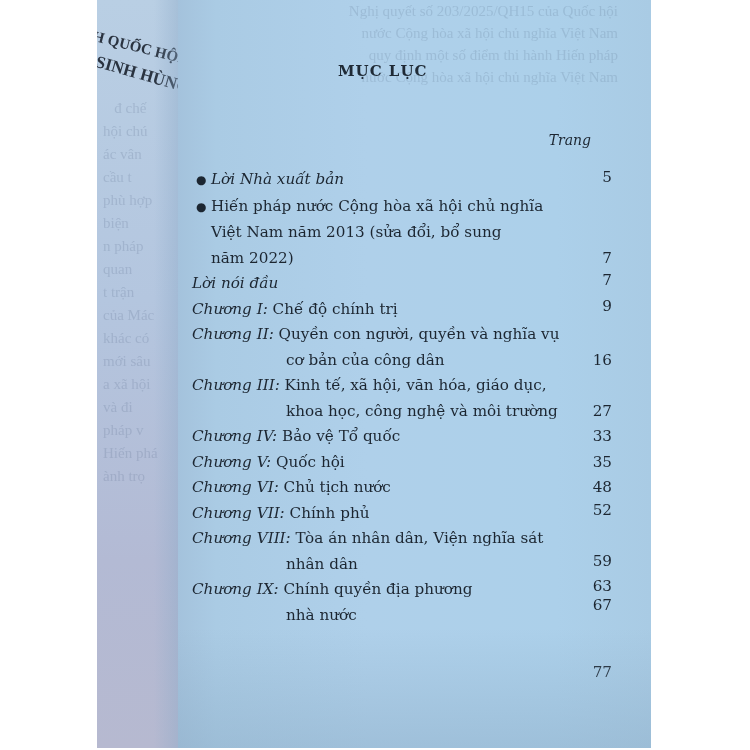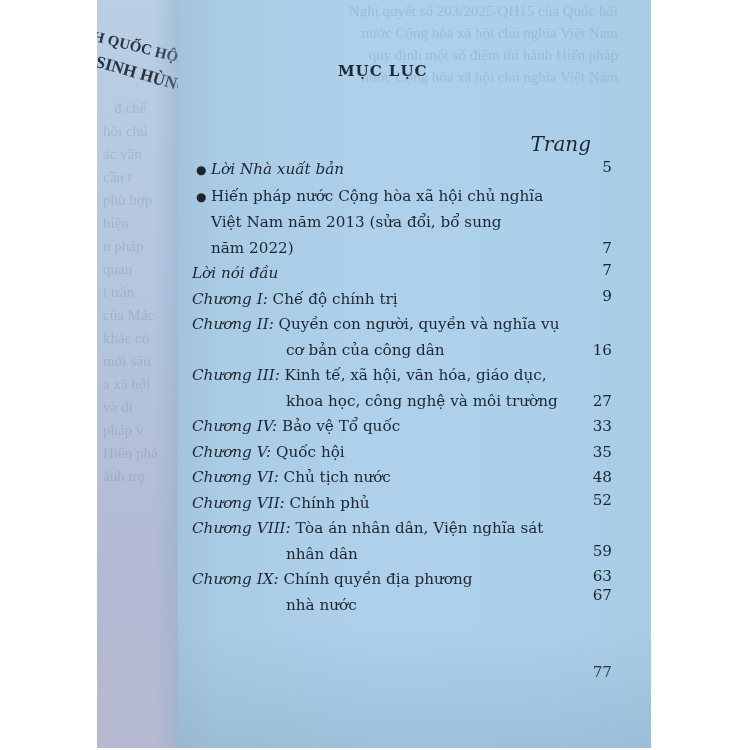--- a/index.html
+++ b/index.html
@@ -46,25 +46,25 @@
       position: absolute; left: 90px; top: 0; width: 350px;
       color: rgba(80,100,125,0.18); font-family: "Liberation Serif", serif; font-size: 15px;
       line-height: 22px; text-align: right;
     }
 
     .toc-title {
       position: absolute; left: 160px; top: 62px; font-size: 15px; font-weight: bold;
       letter-spacing: 1px; color: #1f2a36; font-family: "DejaVu Serif", serif;
     }
     .trang-label {
-      position: absolute; right: 60px; top: 132px; font-style: italic; font-size: 20px;
+      position: absolute; right: 60px; top: 132px; font-style: italic; font-size: 14px;
       color: #1c2631; font-family: "DejaVu Serif", serif;
     }
 
-    .toc { position: absolute; left: 14px; top: 157px; width: 420px; }
+    .toc { position: absolute; left: 14px; top: 167px; width: 420px; }
     .toc-row { position: relative; font-size: 15.2px; line-height: 25.5px; color: #1c2631; }
     .toc-row .page {
       position: absolute; right: 0; bottom: 0; font-size: 15.2px;
     }
     .toc-row .page.lift { bottom: 3px; }
     .bullet { display: inline-block; width: 19px; text-align: left; padding-left: 4px; font-size: 12px; }
     .indent-bullet { padding-left: 19px; }
     .indent-cont { padding-left: 94px; }
     .it { font-style: italic; }
 

